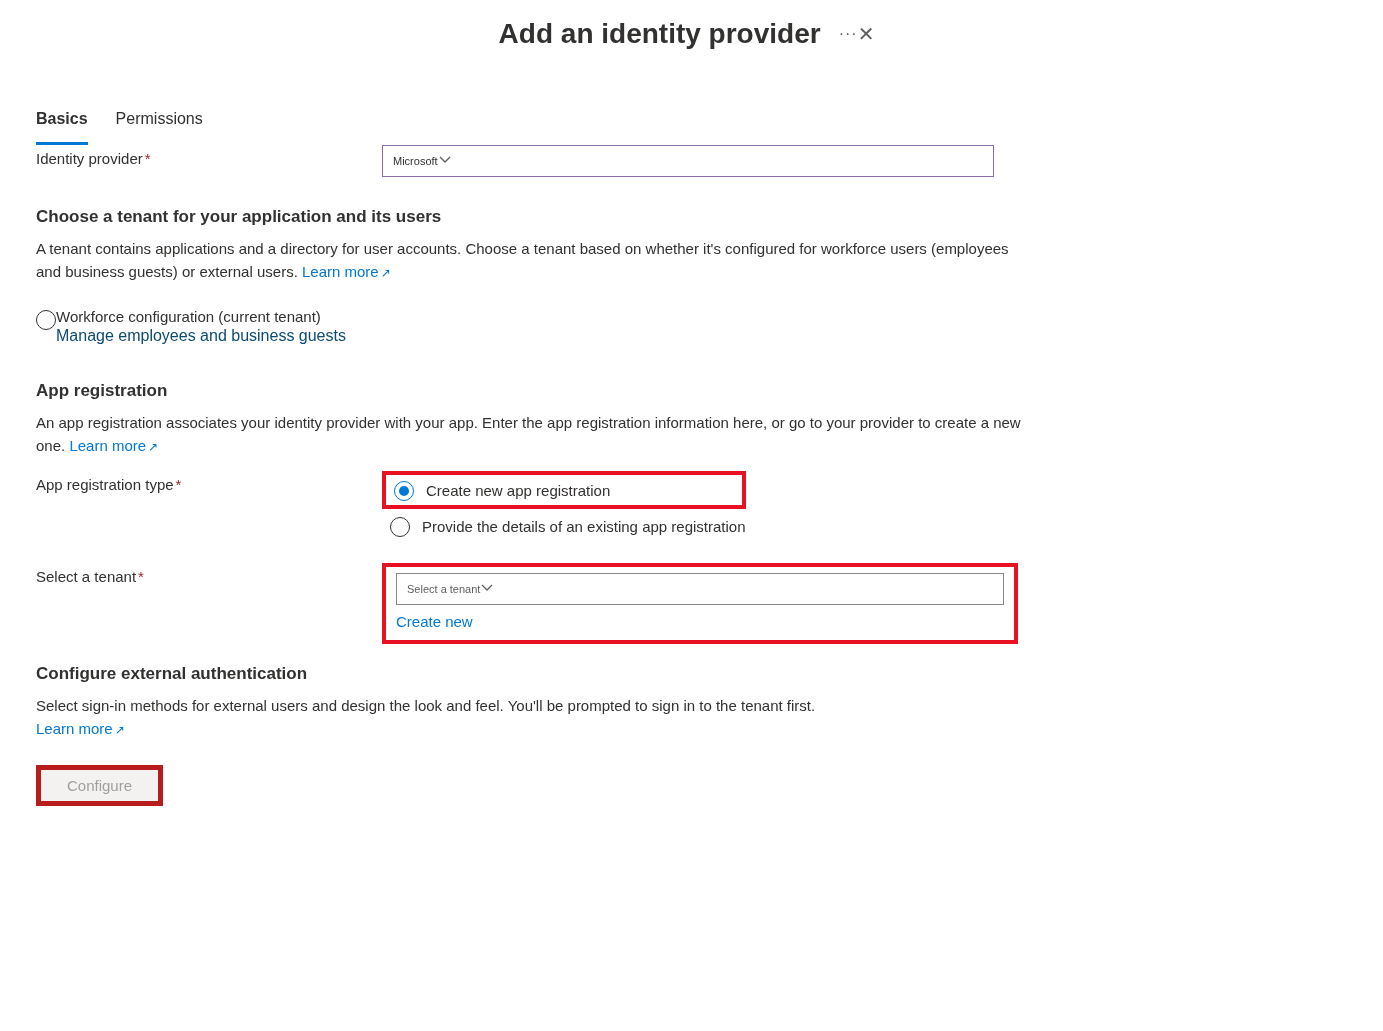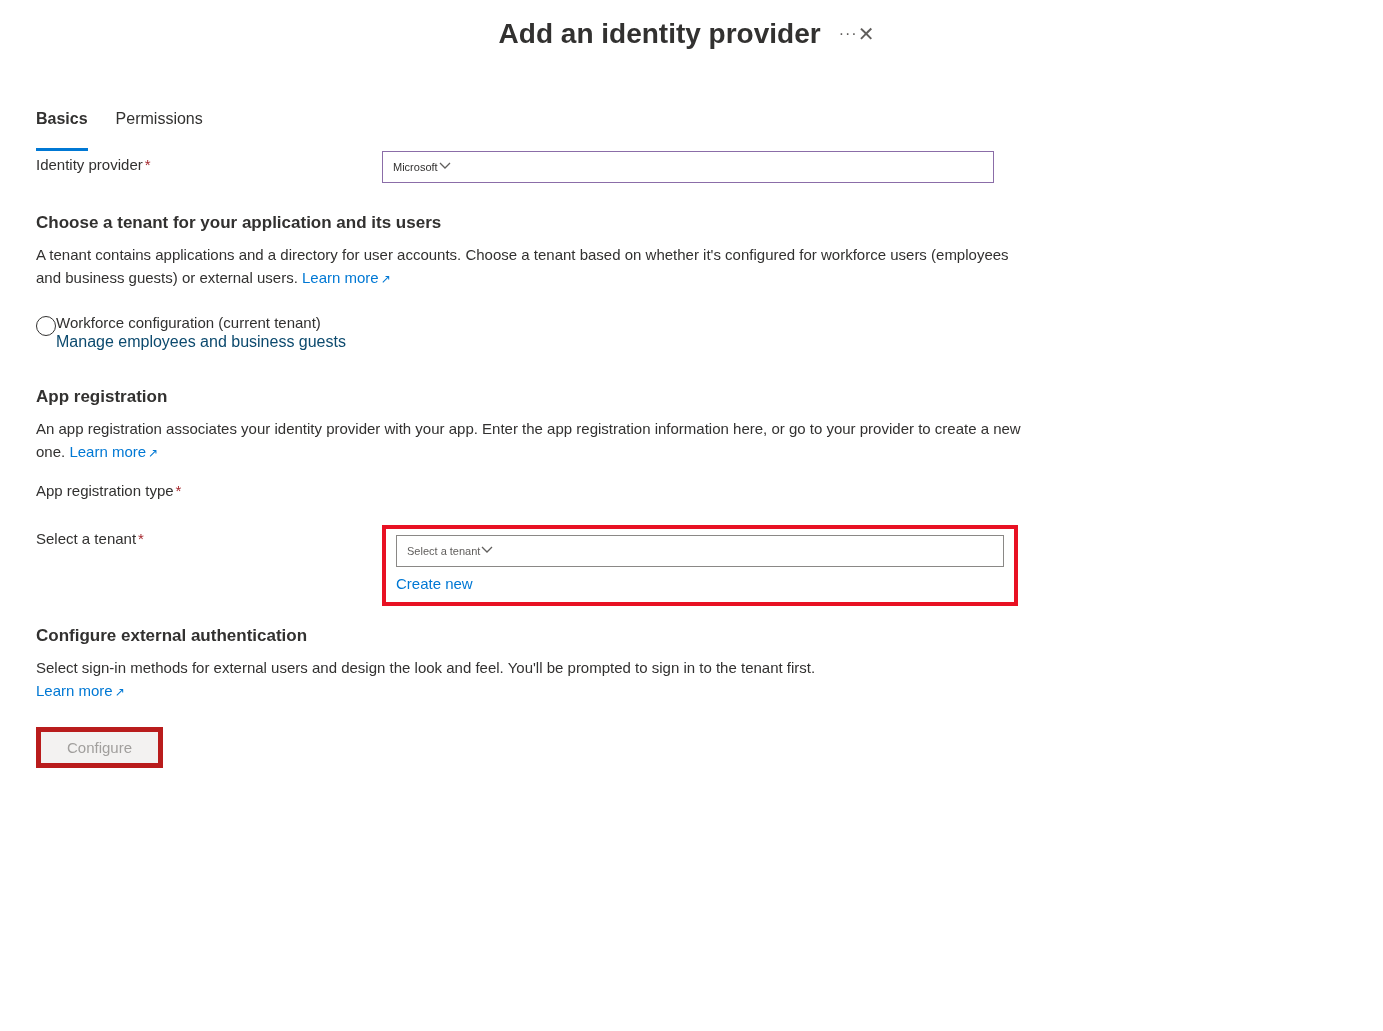--- a/index.html
+++ b/index.html
@@ -10,21 +10,21 @@
   background: #fff;
   padding: 18px 36px;
   width: 1383px;
 }
 .header-row { display: flex; align-items: center; justify-content: center; }
 .header-left { display: flex; align-items: center; gap: 18px; }
 h1 { font-size: 28px; font-weight: 600; }
 .more-dots { font-size: 16px; color: #605e5c; cursor: pointer; letter-spacing: 1px; }
 .close-x { font-size: 20px; color: #605e5c; cursor: pointer; font-weight: 300; padding-right: 10px; }
 .tabs { display: flex; gap: 28px; margin-top: 60px; border-bottom: none; }
-.tab { font-size: 16px; padding-bottom: 20px; cursor: pointer; color: #323130; }
+.tab { font-size: 16px; padding-bottom: 14px; cursor: pointer; color: #323130; }
 .tab.active { font-weight: 600; border-bottom: 3px solid #0078d4; }
 .form-area { max-width: 1000px; }
 .row { display: flex; align-items: flex-start; margin-bottom: 8px; }
 .label-col { width: 346px; font-size: 15px; padding-top: 5px; }
 .req { color: #a4262c; margin-left: 2px; }
 .select {
   width: 612px; height: 32px;
   border: 1px solid #8b6da8;
   padding: 0 10px;
   display: flex; align-items: center; justify-content: flex-start;
@@ -110,20 +110,34 @@
 
   <div class="section-h">App registration</div>
   <p class="section-p">
     <span>An app registration associates your identity provider with your app. Enter the app registration information here, or go to your provider to create a new one. </span><a class="link"><span>Learn more</span><span class="ext-icon">↗</span></a>
   </p>
 
   <div class="row" style="margin-top:14px;">
     <div class="label-col">
       <span>App registration type</span><span class="req">*</span>
     </div>
+    <div class="app-reg-radios">
+      <div class="hl-red" style="padding:4px 8px;">
+        <div class="inline-radio">
+          <div class="radio-circle selected">
+              <div class="radio-dot"></div>
+            </div>
+          <span class="radio-text">Create new app registration</span>
+        </div>
+      </div>
+      <div class="inline-radio" style="padding-left:8px;">
+        <div class="radio-circle"></div>
+        <span class="radio-text">Provide the details of an existing app registration</span>
+      </div>
+    </div>
   </div>
 
   <div class="row" style="margin-top:26px; align-items:flex-start;">
     <div class="label-col">
       <span>Select a tenant</span><span class="req">*</span>
     </div>
     <div class="hl-red-block" style="width:636px;">
       <div class="select neutral" style="width:100%;">
         <span>Select a tenant</span>
         <span class="chev">

